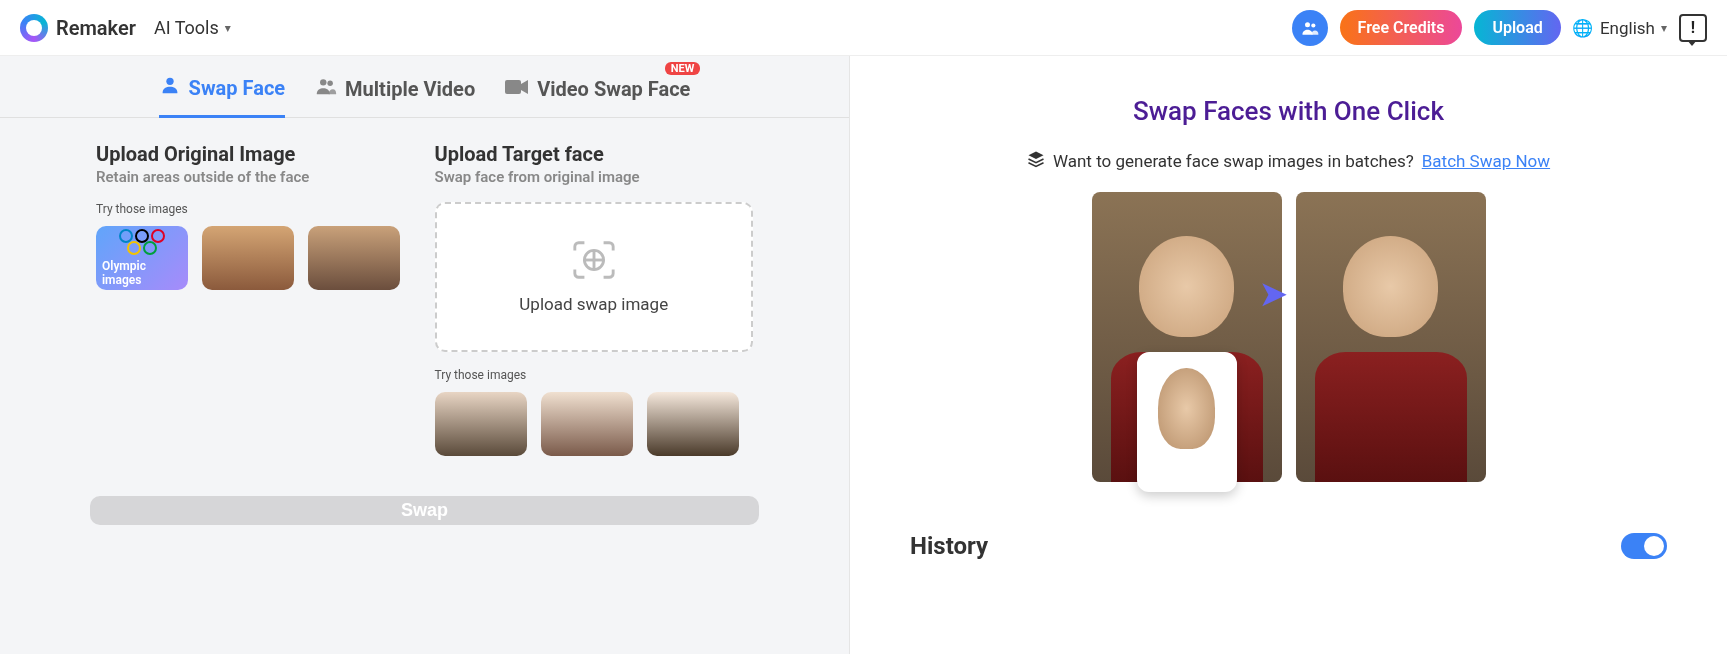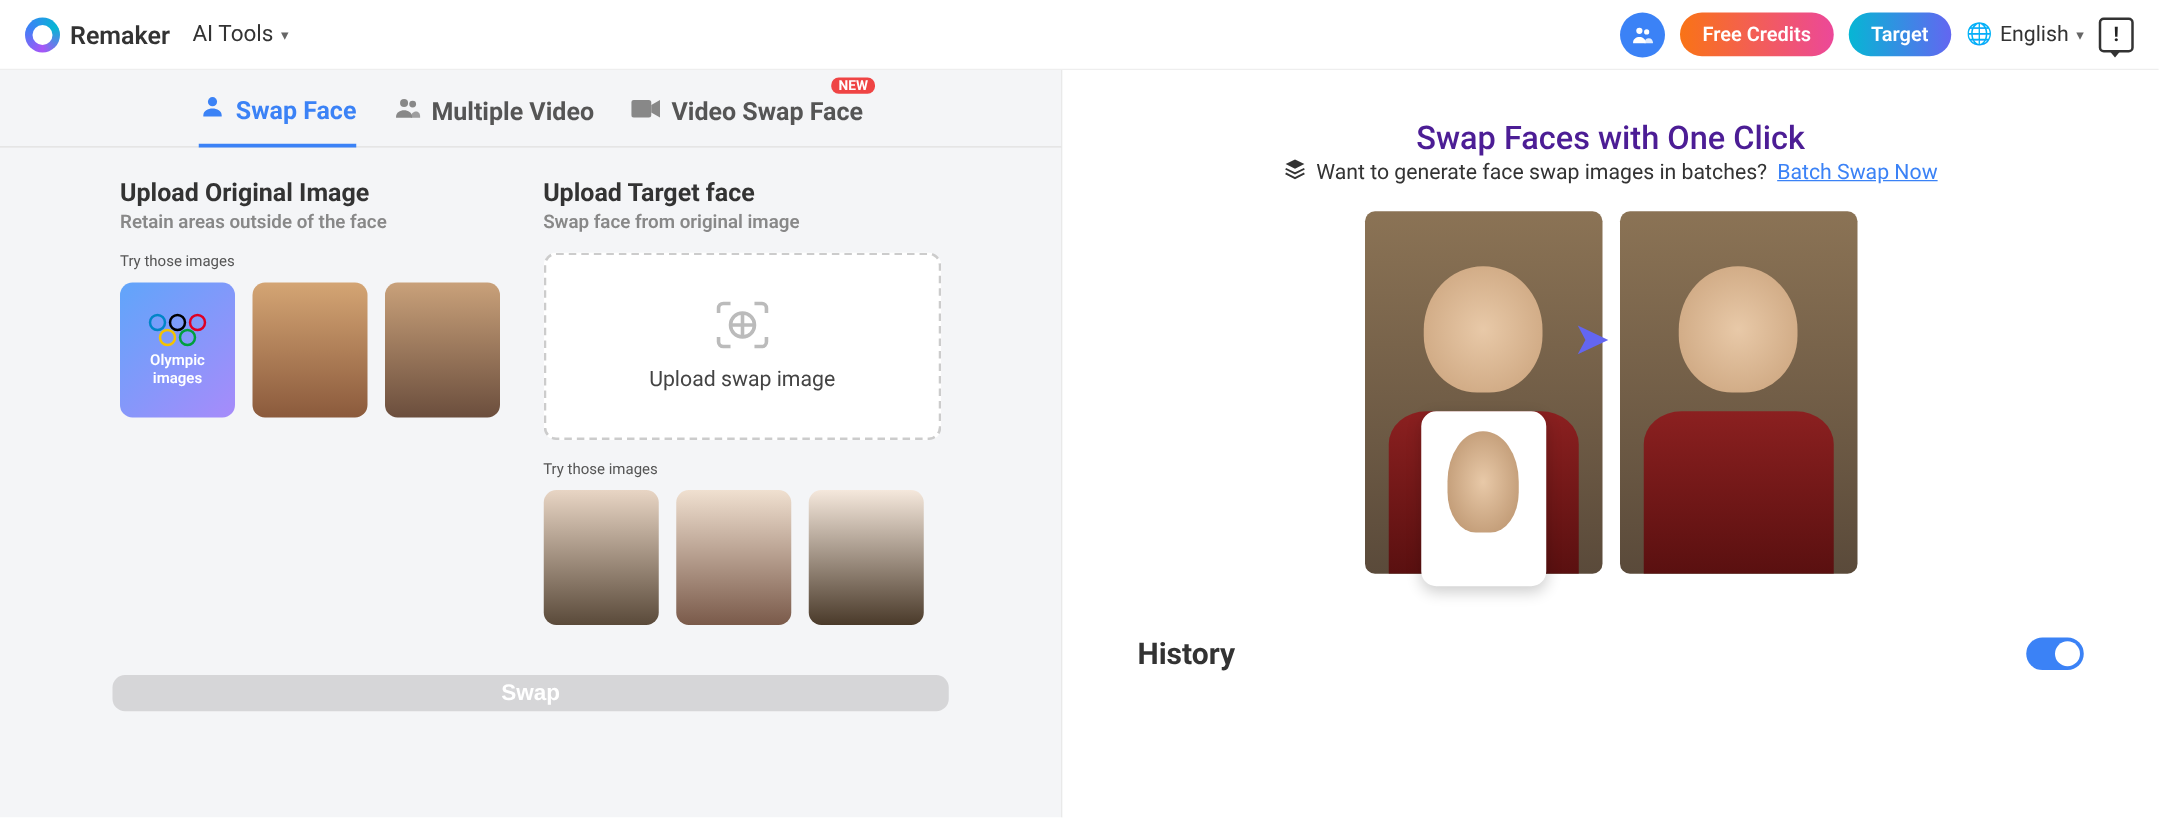--- a/index.html
+++ b/index.html
@@ -38,35 +38,35 @@
 
 .upload-row { display:flex; gap:20px; padding: 24px 96px 10px; }
 .upload-col { flex:1; }
 .upload-title { font-size:20px; font-weight:700; color:#333; }
 .upload-sub { font-size:15px; color:#888; font-weight:600; margin-top:2px;}
 .dropzone { margin-top:16px; border:2px dashed #ccc; border-radius:10px; background:#fff; height:150px; display:flex; flex-direction:column; align-items:center; justify-content:center; gap:14px; cursor:pointer;}
 .dz-icon { width:46px; height:40px; color:#bbb; }
 .dz-text { font-size:17px; color:#444; }
 .try-label { font-size:12px; color:#555; margin:16px 0 10px; }
 .thumbs { display:flex; gap:14px;}
-.thumb { width:92px; height:108px; border-radius:10px; background:#ddd; cursor:pointer; overflow:hidden; display:flex;align-items:center;justify-content:center;font-size:12px;color:#fff;text-align:center;font-weight:600;}
+.thumb { width:92px; height:64px; border-radius:10px; background:#ddd; cursor:pointer; overflow:hidden; display:flex;align-items:center;justify-content:center;font-size:12px;color:#fff;font-weight:600;}
 .thumb.olympic { background:linear-gradient(135deg,#60a5fa,#a78bfa); flex-direction:column; gap:4px;padding:6px;}
 .rings { display:flex; gap:2px;}
 .ring { width:14px;height:14px;border:2px solid; border-radius:50%;}
 .thumb.face1{background:linear-gradient(#d4a574,#8b5a3c);}
 .thumb.face2{background:linear-gradient(#c9a17a,#6b4e3d);}
 .thumb.face3{background:linear-gradient(#e8d5c4,#5a4a3a);}
 .thumb.face4{background:linear-gradient(#f0e0d0,#7a5a4a);}
 .thumb.face5{background:linear-gradient(#f5e8dc,#4a3a2a);}
 
 .swap-btn { margin:30px 90px 20px; padding:4px; background:#d6d6d8; color:#fff; font-size:18px; font-weight:600; border:none; border-radius:10px; cursor:pointer;}
 
 
 .rp-title { text-align:center; font-size:26px; font-weight:500; color:#4c1d95; margin-top:10px;}
-.rp-batch { text-align:center; font-size:17px; color:#333; display:flex;align-items:center;justify-content:center;gap:8px;}
+.rp-batch { text-align:center; font-size:17px; color:#333; margin-top:24px; display:flex;align-items:center;justify-content:center;gap:8px;}
 .rp-batch a { color:#3b82f6; text-decoration:underline;}
 .demo { display:flex; justify-content:center; gap:14px; margin-top:20px; position:relative;}
 .demo-img { width:190px; height:290px; border-radius:8px; background:linear-gradient(#8b7355,#5a4a3a); position:relative;overflow:hidden;}
 .demo-img::before{content:"";position:absolute;top:15%;left:25%;right:25%;height:35%;background:radial-gradient(#e8c9a8,#c9a17a);border-radius:50% 50% 45% 45%;}
 .demo-img::after{content:"";position:absolute;bottom:0;left:10%;right:10%;height:45%;background:linear-gradient(#8b2020,#5a1010);border-radius:20% 20% 0 0;}
 .demo-face { position:absolute; left:50%; transform:translateX(-50%); bottom:-10px; width:100px; height:140px; background:#fff; border-radius:12px; border:3px solid #fff; box-shadow:0 4px 12px rgba(0,0,0,.2); z-index:2; overflow:hidden;}
 .demo-face::before{content:"";position:absolute;top:10%;left:20%;right:20%;height:60%;background:radial-gradient(#e8c9a8,#b8906a);border-radius:50% 50% 40% 40%;}
 .demo-arrow { position:absolute; left:48%; top:28%; color:#6366f1; font-size:36px; z-index:3; transform:translateX(-50%);}
 .history-row { display:flex; justify-content:space-between; align-items:center; margin-top:50px;}
 .history-title { font-size:24px; font-weight:700; color:#333;}
@@ -90,21 +90,21 @@
   <div class="header-right">
     <div class="community-icon">
       <svg width="20" height="20" viewBox="0 0 24 24" fill="#fff">
           <circle cx="9" cy="8" r="3"></circle>
           <circle cx="16" cy="9" r="2.5"></circle>
           <path d="M3 19c0-3 3-5 6-5s6 2 6 5v1H3z"></path>
           <path d="M14 19c0-2 1.5-4 4-4s4 2 4 4v1h-8z" opacity=".85"></path>
         </svg>
     </div>
     <div class="pill pill-credits"><span>Free Credits</span></div>
-    <div class="pill pill-price"><span>Target</span></div>
+    <div class="pill pill-price"><span>Upload</span></div>
     <div class="lang">
       <span>🌐</span>
       <span>English</span>
       <span class="chev">▾</span>
     </div>
     <div class="feedback-icon">!</div>
   </div>
 </div>
 
 <div class="main">

